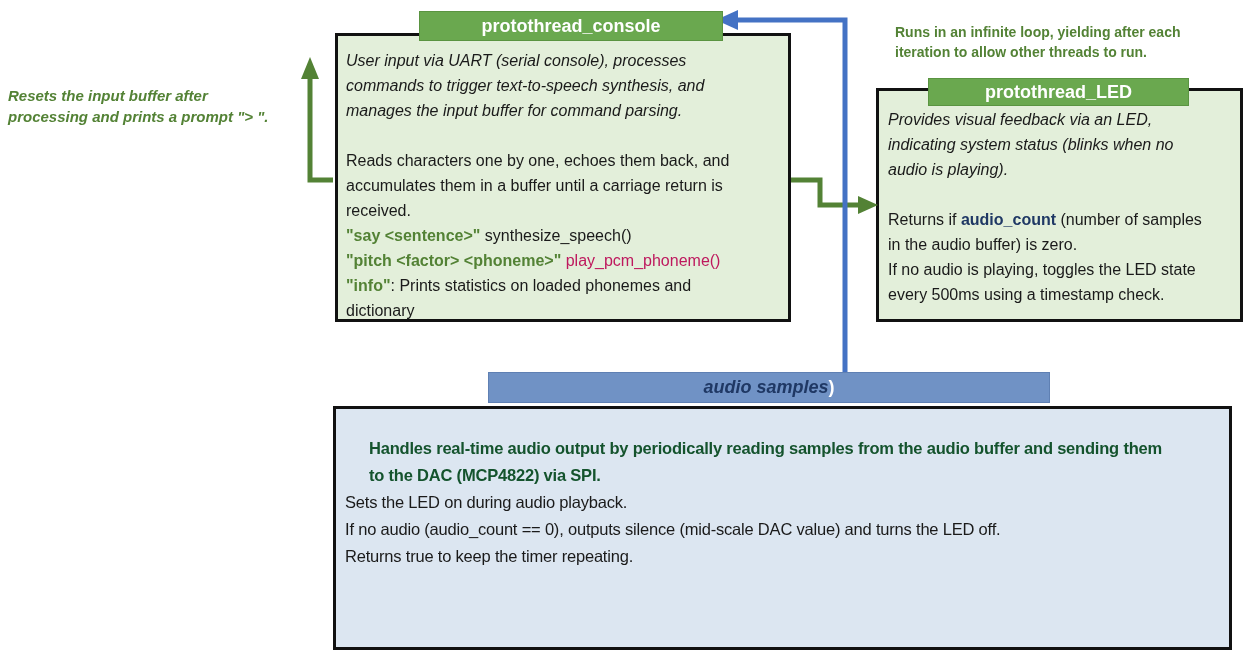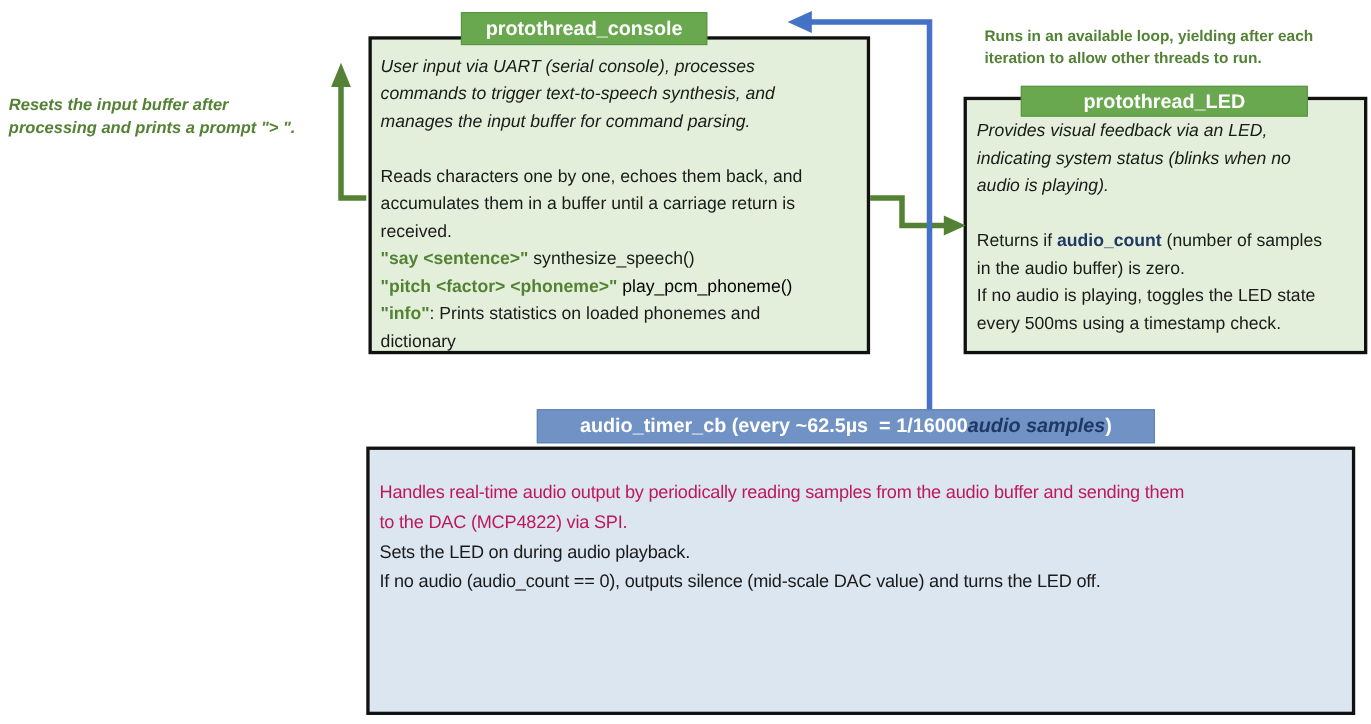--- a/index.html
+++ b/index.html
@@ -13,23 +13,23 @@
   .note-small{font-size:14px;line-height:20px;}
 
   
   .box{position:absolute;background:#e3efda;border:3px solid #111111;box-sizing:border-box;}
   .box-blue{background:#dce6f1;}
   .box-body{font-size:16px;line-height:25px;}
   .para{margin:0;}
   .gap{height:25px;}
   .italic{font-style:italic;}
   .cmd{font-weight:bold;color:#538235;}
-  .fn-blue{color:#000000;}
+  .fn-blue{color:#be185d;}
   .var-navy{font-weight:bold;color:#1f3864;}
-  .lead-blue{font-weight:normal;color:#be185d;}
+  .lead-blue{font-weight:bold;color:#14532d;margin-left:24px;}
 
   
   .tab{position:absolute;display:flex;align-items:center;justify-content:center;
        color:#ffffff;font-weight:bold;font-size:18px;box-sizing:border-box;z-index:5;}
   .tab-green{background:#6aa84f;border:1px solid #5a9441;}
   .tab-blue{background:#7092c5;border:1px solid #5f80b3;}
 
   .arrow-layer{position:absolute;left:0;top:0;width:1246px;height:658px;pointer-events:none;z-index:4;}
 
   .audio-body{font-size:16.5px;line-height:27px;letter-spacing:-0.2px;}
@@ -54,40 +54,40 @@
     <g>
       <polyline points="845,373 845,20 734,20" fill="none" stroke-width="5" stroke="#4472c4"></polyline>
       <polygon points="716,20 738,10 738,30" fill="#4472c4"></polygon>
     </g>
   </svg>
 
 
   <div class="note pre" style="left:8px;top:85px;width:300px;font-style:italic;">Resets the input buffer after
 processing and prints a prompt "&gt; ".</div>
 
-  <div class="note note-small pre" style="left:895px;top:22px;width:320px;">Runs in an available loop, yielding after each
+  <div class="note note-small pre" style="left:895px;top:22px;width:320px;">Runs in an infinite loop, yielding after each
 iteration to allow other threads to run.</div>
 
   <div class="box" style="left:335px;top:33px;width:456px;height:289px;padding:12px 24px 8px 8px;">
     <div class="box-body">
       <p class="para italic pre">User input via UART (serial console), processes
 commands to trigger text-to-speech synthesis, and
 manages the input buffer for command parsing.</p>
       <div class="gap"></div>
       <p class="para pre">Reads characters one by one, echoes them back, and
 accumulates them in a buffer until a carriage return is
 received.</p>
       <p class="para"><span class="cmd">"say &lt;sentence&gt;"</span><span> synthesize_speech()</span></p>
       <p class="para"><span class="cmd">"pitch &lt;factor&gt; &lt;phoneme&gt;"</span><span class="fn-blue"> play_pcm_phoneme()</span></p>
       <p class="para pre"><span class="cmd">"info"</span><span>: Prints statistics on loaded phonemes and
 dictionary</span></p>
     </div>
   </div>
 
-  <div class="tab tab-green" style="left:419px;top:11px;width:224px;height:30px;">protothread_console</div>
+  <div class="tab tab-green" style="left:419px;top:11px;width:304px;height:30px;">protothread_console</div>
 
   <div class="box" style="left:876px;top:88px;width:367px;height:234px;padding:16px 8px 8px 9px;">
     <div class="box-body">
       <p class="para italic pre">Provides visual feedback via an LED,
 indicating system status (blinks when no
 audio is playing).</p>
       <div class="gap"></div>
       <p class="para pre"><span>Returns if </span><span class="var-navy">audio_count</span><span> (number of samples
 in the audio buffer) is zero.
 If no audio is playing, toggles the LED state
@@ -96,18 +96,19 @@
   </div>
 
   <div class="tab tab-green" style="left:928px;top:78px;width:261px;height:28px;">protothread_LED</div>
 
   <div class="box box-blue" style="left:333px;top:406px;width:899px;height:244px;padding:26px 12px 8px 9px;">
     <div class="audio-body">
       <p class="para lead-blue pre"> Handles real-time audio output by periodically reading samples from the audio buffer and sending them
 to the DAC (MCP4822) via SPI.</p>
       <p class="para pre">Sets the LED on during audio playback.</p>
       <p class="para pre">If no audio (audio_count == 0), outputs silence (mid-scale DAC value) and turns the LED off.</p>
+      <p class="para pre">Returns true to keep the timer repeating.</p>
     </div>
   </div>
 
-  <div class="tab tab-blue prekeep" style="left:488px;top:372px;width:562px;height:31px;"><span>audio_timer_cb (every ~62.5µs  = 1/16000</span><span class="italic" style="color:#1f3864;">audio samples</span><span>)</span></div>
+  <div class="tab tab-blue prekeep" style="left:488px;top:372px;width:562px;height:31px;"><span class="italic" style="color:#1f3864;">audio samples</span><span>)</span></div>
 
 </div>
 
 </body></html>

